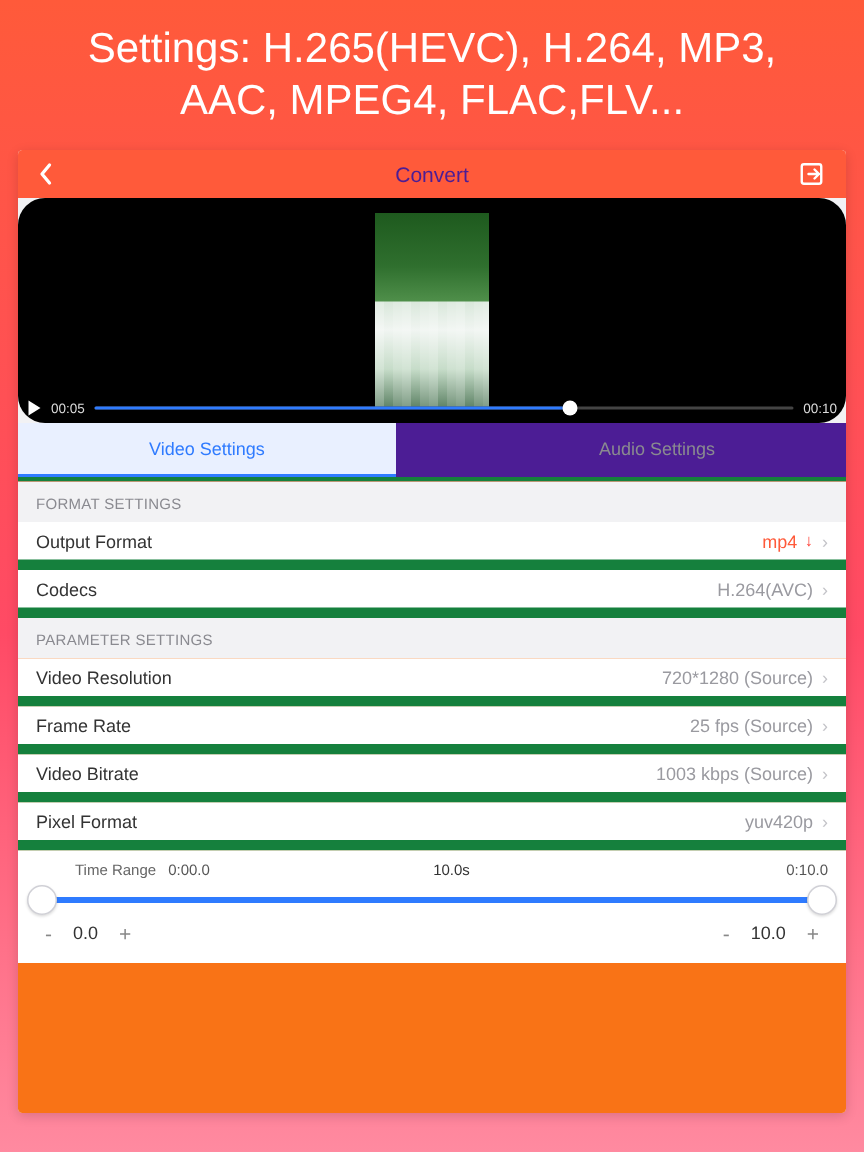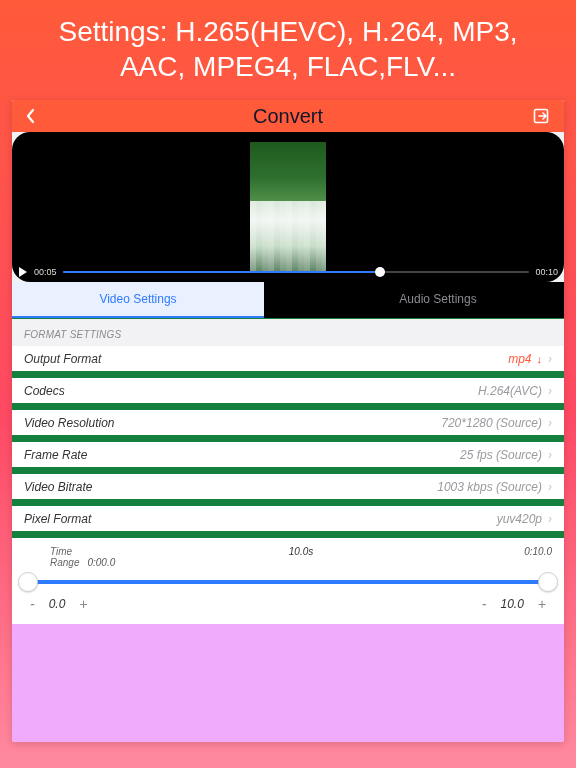--- a/index.html
+++ b/index.html
@@ -2,37 +2,37 @@
 <html><head>
 <meta charset="utf-8">
 <style>
 * { margin: 0; padding: 0; box-sizing: border-box; font-family: -apple-system, Helvetica, Arial, sans-serif; }
 body { width: 576px; height: 768px; background: linear-gradient(180deg, #ff5a3a 0%, #ff4a65 55%, #ff8aa0 100%); overflow: hidden; }
 .promo { color: #fff; font-size: 28px; text-align: center; padding: 14px 18px 10px; line-height: 1.25; font-weight: 400; }
 .card { margin: 6px 12px 12px; background: #f2f2f4; border-radius: 3px; overflow: hidden; box-shadow: 0 2px 8px rgba(0,0,0,.15); height: 642px; display: flex; flex-direction: column; }
 .navbar { background: #ff5a3a; height: 32px; display: flex; align-items: center; justify-content: center; position: relative; }
 .nav-back, .nav-export { position: absolute; top: 0; height: 32px; width: 36px; display: flex; align-items: center; justify-content: center; cursor: pointer; }
 .nav-back { left: 0; } .nav-export { right: 4px; }
-.nav-title { color: #0f172a; font-size: 20px; font-weight: 500; }
+.nav-title { color: #4c1d95; font-size: 14px; font-weight: 500; }
 .video { background: #000; height: 150px; position: relative; display: flex; align-items: center; justify-content: center; border-radius: 18px; }
 .thumb { width: 76px; height: 130px; background: linear-gradient(180deg,#2f6f2e 0%,#3a7a38 25%,#3a7a38 26%,#bcd6bf 34%,#eef3ef 60%,#bcd6bf 80%,#3f6a48 100%); position: relative; overflow: hidden; }
 .thumb::before { content:""; position:absolute; inset:0; background:
   radial-gradient(60% 40% at 50% 30%,rgba(255,255,255,.0),rgba(255,255,255,0)),
   repeating-linear-gradient(90deg,rgba(255,255,255,.6) 0 6px,rgba(240,245,240,.3) 6px 12px,rgba(255,255,255,.5) 12px 18px);
   mix-blend-mode: screen; opacity:.55; }
 .thumb::after { content:""; position:absolute; left:0; right:0; top:0; height:45%; background:linear-gradient(180deg,#1e5a1e,#2f6f2e 60%,#4f8f4a); }
 .progress { position: absolute; left: 0; right: 0; bottom: 0; height: 20px; display: flex; align-items: center; padding: 0 6px; font-size: 9px; color: #dcdcdc; gap: 6px; }
 .play { width: 10px; height: 12px; display: inline-block; }
 .bar { flex: 1; height: 2px; background: #444; position: relative; border-radius: 2px; }
 .bar-fill { position: absolute; left: 0; top: 0; bottom: 0; background: #2f7bff; border-radius: 2px; }
 .bar-knob { position: absolute; top: 50%; width: 10px; height: 10px; background: #fff; border-radius: 50%; transform: translate(-50%,-50%); box-shadow: 0 0 2px rgba(0,0,0,.5); }
-.tabs { display: flex; background: #000000; border-bottom: 1px solid #15803d; gap: 48px; }
+.tabs { display: flex; background: #4c1d95; border-bottom: 3px solid #15803d; gap: 48px; }
 .tab { flex: 1; text-align: center; font-size: 12px; padding: 10px 0; color: #8a8a90; cursor: pointer; }
 .tab.active { color: #2f7bff; border-bottom: 2px solid #2f7bff; background: #e9f0ff; }
-.content { flex: 1; overflow: hidden; background: #f0abfc; font-style: italic; }
+.content { flex: 1; overflow: hidden; background: #f97316; }
 .sec-hdr { font-size: 10px; color: #8a8a90; padding: 10px 12px 6px; background: #f2f2f4; letter-spacing: .2px; }
 .row { background: #fff; display: flex; align-items: center; justify-content: space-between; height: 32px; padding: 0 12px; font-size: 12px; color: #333; border-bottom: 7px solid #15803d; cursor: pointer; }
 .row-val { color: #9a9aa0; font-size: 12px; display: flex; align-items: center; gap: 4px; }
 .chev { color: #c3c3c8; font-size: 12px; margin-left: 2px; }
 .note { font-size: 10px; color: #a0a0a6; padding: 10px 12px; background: #f2f2f4; line-height: 1.3; }
 .timerange { background: #fff; padding: 8px 12px 12px; }
 .tr-hdr { display: flex; font-size: 10px; color: #555; justify-content: space-between; }
 .tr-hdr .m { flex:1; text-align:center; color:#333; }
 .tr-hdr .l { width: 90px; margin-left: 26px; } .tr-hdr .r { width: 90px; text-align:right; }
 .tr-hdr .lab { color:#666; margin-right: 8px; }
@@ -103,20 +103,21 @@
 
     <div class="row">
       <span>Codecs</span>
       <span class="row-val">
         <span>H.264(AVC)</span>
         <span class="chev">›</span>
       </span>
     </div>
 
 
+    <div class="sec-hdr">PARAMETER SETTINGS</div>
 
     <div class="row">
       <span>Video Resolution</span>
       <span class="row-val">
         <span>720*1280 (Source)</span>
         <span class="chev">›</span>
       </span>
     </div>
     <div class="row">
       <span>Frame Rate</span>

